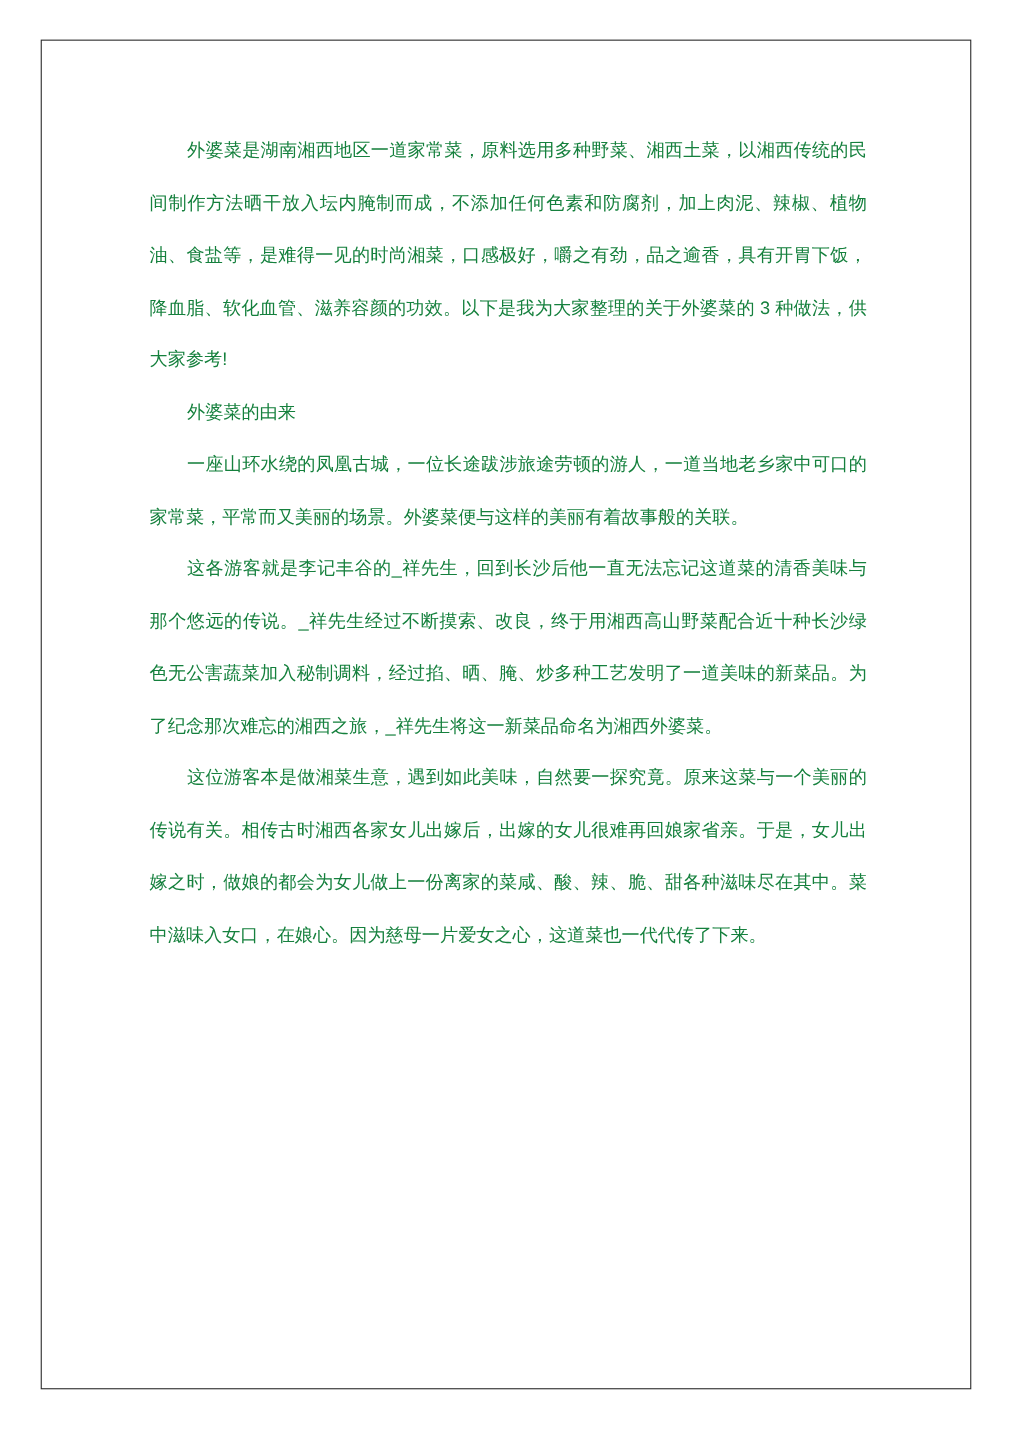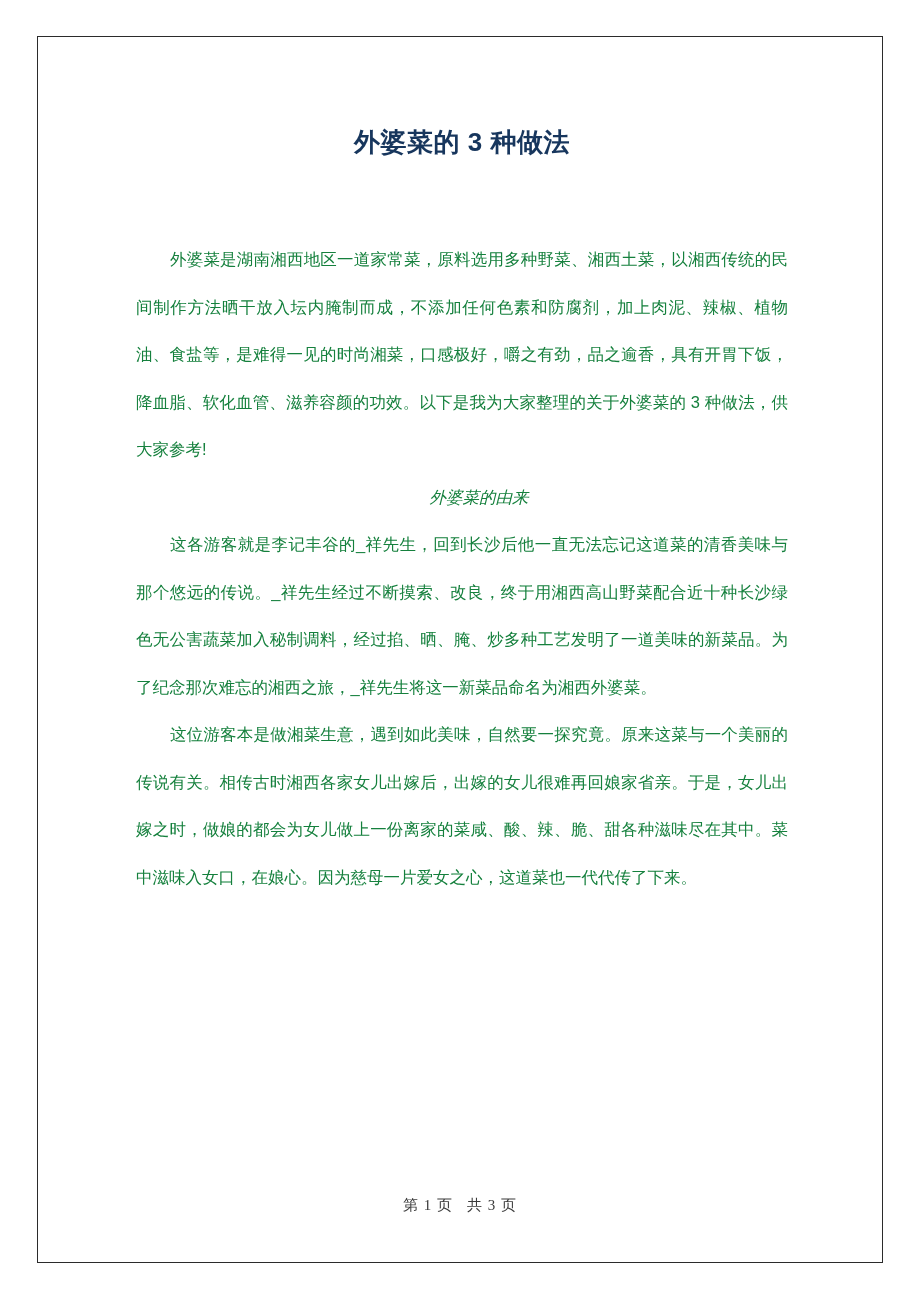--- a/index.html
+++ b/index.html
@@ -59,22 +59,21 @@
     line-height: 47.5px;
     color: #15803d;
     text-align: justify;
     text-justify: inter-ideograph;
     text-indent: 34px;
     font-family: "Liberation Sans", "DejaVu Sans", sans-serif;
     word-break: break-all;
   }
 
   p.para.last-line-left {
-    text-align: center;
-    font-style: italic;
+    text-align: left;
   }
 
   .footer {
     position: absolute;
     left: 37px;
     top: 1196px;
     width: 846px;
     text-align: center;
     font-family: "Liberation Serif", "DejaVu Serif", serif;
     font-size: 15px;
@@ -89,33 +88,30 @@
 </style>
 </head>
 <body>
 
 <div class="page">
 
   <div class="page-border"></div>
 
   <div class="content">
 
-    <h1 class="doc-title">外婆菜的 3 种做法</h1>
 
     <div class="body-block">
       <p class="para">外婆菜是湖南湘西地区一道家常菜，原料选用多种野菜、湘西土菜，以湘西传统的民间制作方法晒干放入坛内腌制而成，不添加任何色素和防腐剂，加上肉泥、辣椒、植物油、食盐等，是难得一见的时尚湘菜，口感极好，嚼之有劲，品之逾香，具有开胃下饭，降血脂、软化血管、滋养容颜的功效。以下是我为大家整理的关于外婆菜的 3 种做法，供大家参考!</p>
 
       <p class="para last-line-left">外婆菜的由来</p>
 
+      <p class="para">一座山环水绕的凤凰古城，一位长途跋涉旅途劳顿的游人，一道当地老乡家中可口的家常菜，平常而又美丽的场景。外婆菜便与这样的美丽有着故事般的关联。</p>
 
 
       <p class="para">这各游客就是李记丰谷的_祥先生，回到长沙后他一直无法忘记这道菜的清香美味与那个悠远的传说。_祥先生经过不断摸索、改良，终于用湘西高山野菜配合近十种长沙绿色无公害蔬菜加入秘制调料，经过掐、晒、腌、炒多种工艺发明了一道美味的新菜品。为了纪念那次难忘的湘西之旅，_祥先生将这一新菜品命名为湘西外婆菜。</p>
 
       <p class="para">这位游客本是做湘菜生意，遇到如此美味，自然要一探究竟。原来这菜与一个美丽的传说有关。相传古时湘西各家女儿出嫁后，出嫁的女儿很难再回娘家省亲。于是，女儿出嫁之时，做娘的都会为女儿做上一份离家的菜咸、酸、辣、脆、甜各种滋味尽在其中。菜中滋味入女口，在娘心。因为慈母一片爱女之心，这道菜也一代代传了下来。</p>
     </div>
 
   </div>
 
-  <div class="footer">
-    <span>第 1 页</span><span class="gap"></span><span>共 3 页</span>
-  </div>
 
 </div>
 
 </body></html>

